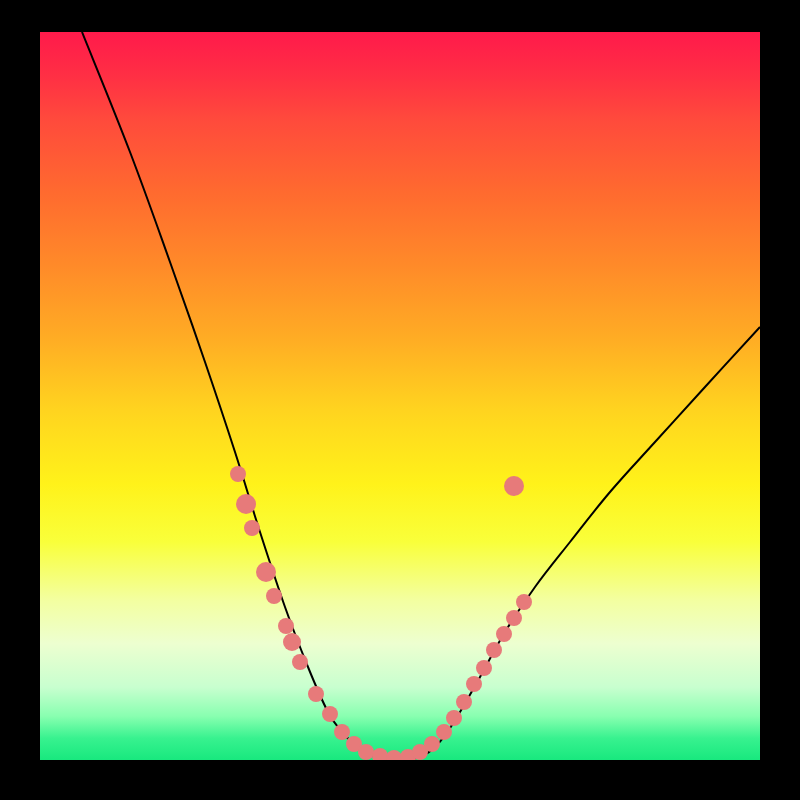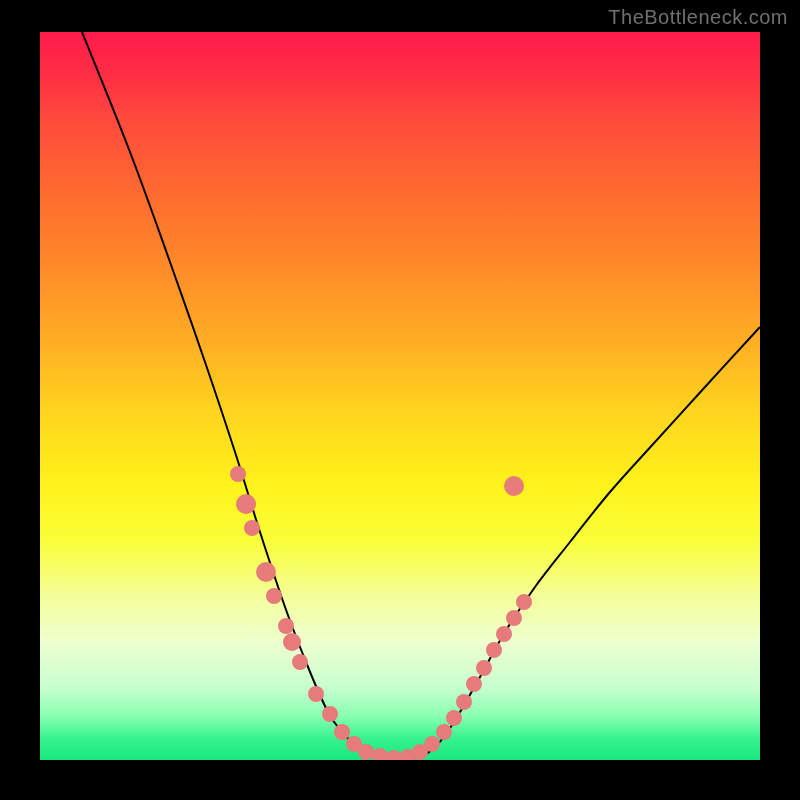--- a/index.html
+++ b/index.html
@@ -111,14 +111,13 @@
           <circle cx="434" cy="652" r="8" class="marker"></circle>
           <circle cx="444" cy="636" r="8" class="marker"></circle>
           <circle cx="454" cy="618" r="8" class="marker"></circle>
           <circle cx="464" cy="602" r="8" class="marker"></circle>
           <circle cx="474" cy="586" r="8" class="marker"></circle>
           <circle cx="484" cy="570" r="8" class="marker"></circle>
           <circle cx="474" cy="454" r="10" class="marker"></circle>
         </g>
     </svg>
   </div>
-  <div class="watermark">TheBottleneck.com</div>
 </div>
 
 </body></html>

